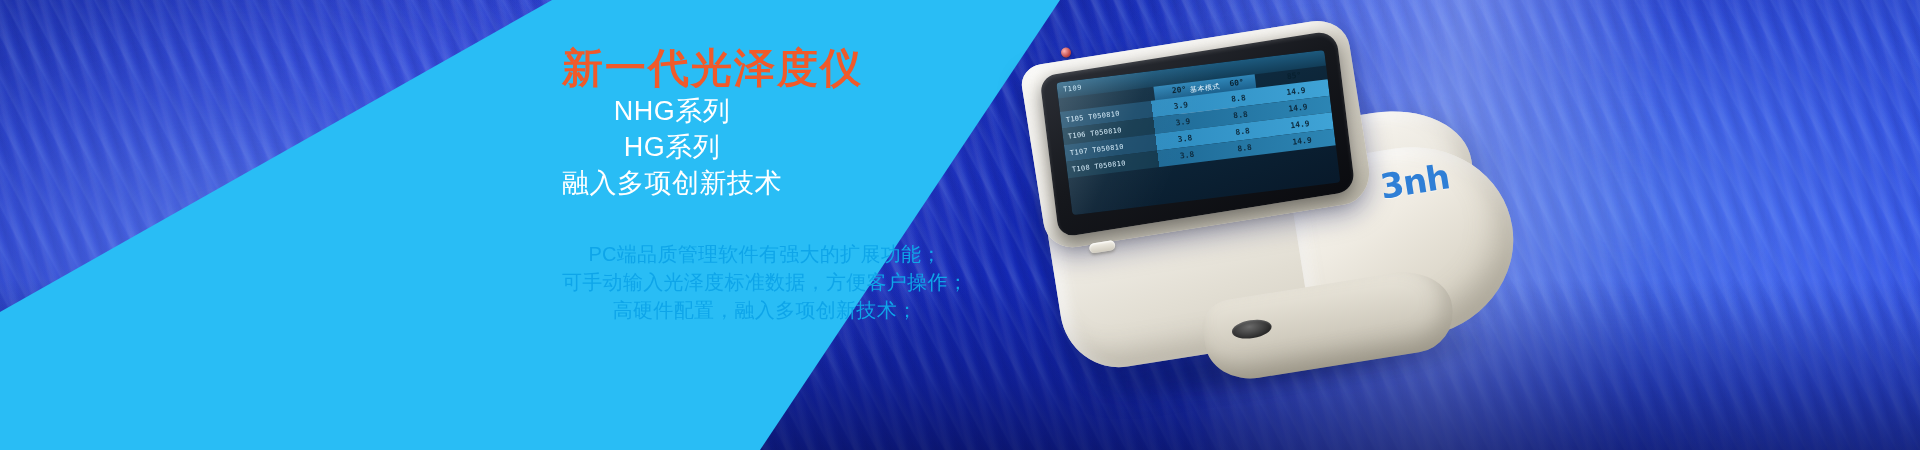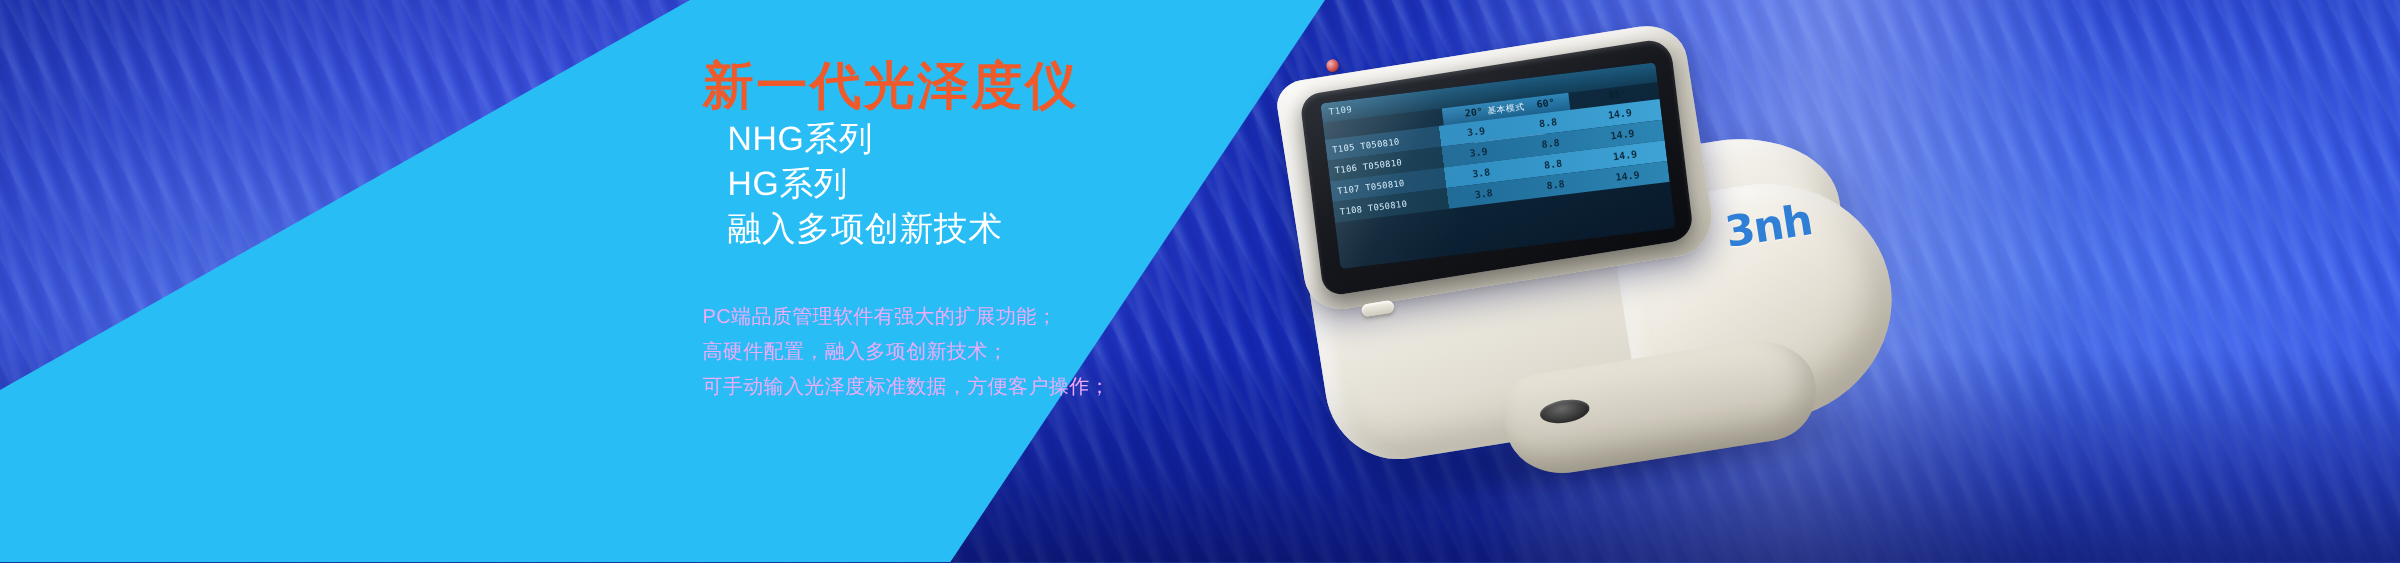--- a/index.html
+++ b/index.html
@@ -68,36 +68,36 @@
   }
 
   
   .cyan-panel {
     position:absolute; left:0; top:0; width:1060px; height:450px;
     background:#29bdf5;
     clip-path:polygon(552px 0px, 1060px 0px, 760px 450px, 0px 450px, 0px 312px);
   }
 
   
-  .text-block { position:absolute; left:560px; top:0; width:520px; height:346px; }
+  .text-block { position:absolute; left:560px; top:0; width:520px; height:346px;text-align:center; }
 
   .headline {
     position:absolute; left:2px; top:48px;
     font-size:41px; font-weight:bold; letter-spacing:2px;
     color:#f05a2a; white-space:nowrap;
     line-height:1;
   }
-  .sub-list { position:absolute; left:2px; top:93px;margin-left:20px; }
+  .sub-list { position:absolute; left:2px; top:93px; }
   .sub-line {
     font-size:27px; color:#ffffff; line-height:36px;
     white-space:nowrap; font-weight:normal; letter-spacing:0.5px;
   }
   .body-list { position:absolute; left:2px; top:240px; }
   .body-line {
-    font-size:16px; color:#f0abfc; line-height:28px;
+    font-size:20px; color:#0ea5e9; line-height:28px;
     white-space:nowrap; letter-spacing:0.3px;
   }
 
   
   .device {
     position:absolute; left:1030px; top:18px;
     width:520px; height:400px;
     transform:rotate(-3deg);
   }
   .dev-body {
@@ -273,22 +273,22 @@
     <div class="headline">新一代光泽度仪</div>
 
     <div class="sub-list">
       <div class="sub-line">NHG系列</div>
       <div class="sub-line">HG系列</div>
       <div class="sub-line">融入多项创新技术</div>
     </div>
 
     <div class="body-list">
       <div class="body-line">PC端品质管理软件有强大的扩展功能；</div>
+      <div class="body-line">可手动输入光泽度标准数据，方便客户操作；</div>
       <div class="body-line">高硬件配置，融入多项创新技术；</div>
-      <div class="body-line">可手动输入光泽度标准数据，方便客户操作；</div>
     </div>
 
   </div>
 
   <div class="device">
     <div class="dev-shadow"></div>
 
     <div class="dev-body">
       <div class="shell-main"></div>
       <div class="shell-grip"></div>

